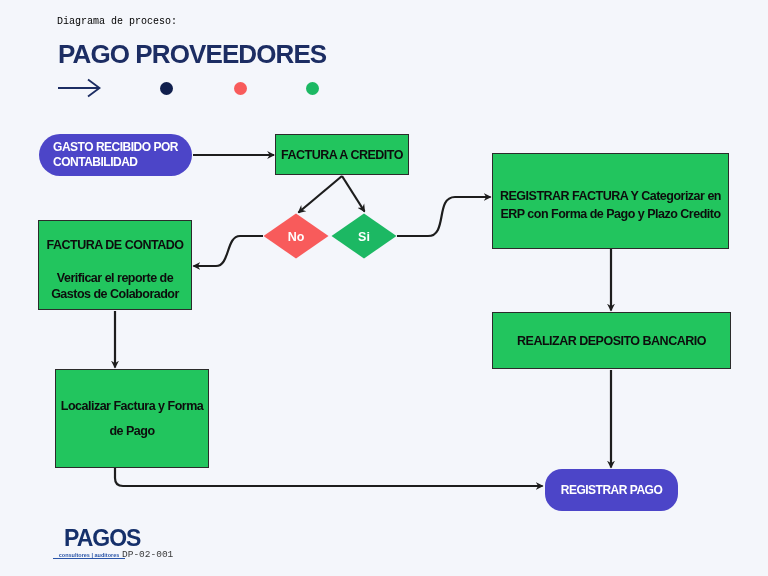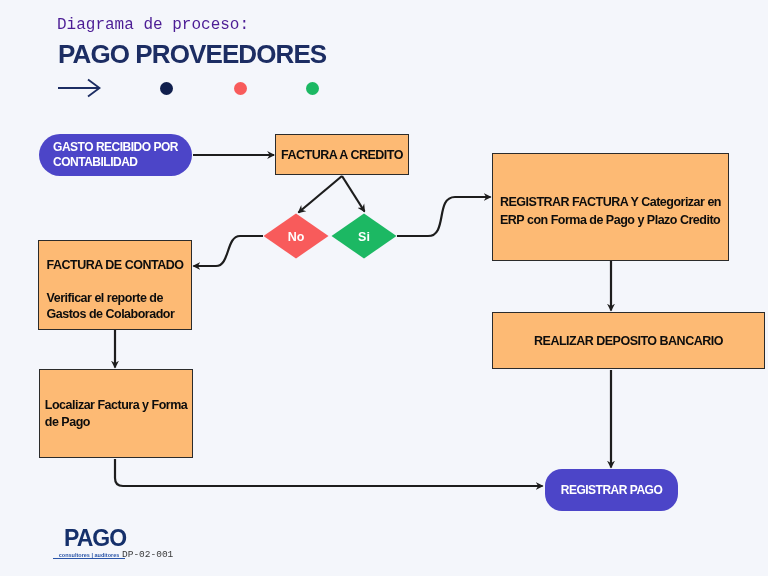--- a/index.html
+++ b/index.html
@@ -1,18 +1,18 @@
 <!DOCTYPE html>
 <html><head>
 <meta charset="utf-8">
 <style>
   html,body{margin:0;padding:0;}
   body{width:768px;height:576px;background:#f4f6fb;font-family:"Liberation Sans",sans-serif;position:relative;overflow:hidden;}
   .abs{position:absolute;}
-  .box{position:absolute;background:#fdba74;border:1px solid #2b2b2b;box-sizing:border-box;display:flex;align-items:center;justify-content:center;text-align:left;font-weight:bold;color:#0d0d0d;font-size:12.5px;letter-spacing:-0.5px;white-space:nowrap;}
+  .box{position:absolute;background:#22c55e;border:1px solid #2b2b2b;box-sizing:border-box;display:flex;align-items:center;justify-content:center;text-align:center;font-weight:bold;color:#0d0d0d;font-size:12.5px;letter-spacing:-0.5px;white-space:nowrap;}
   .pill{position:absolute;background:#4c45c8;display:flex;align-items:center;justify-content:center;text-align:left;font-weight:bold;color:#ffffff;font-size:12px;letter-spacing:-0.5px;white-space:nowrap;}
 </style>
 </head>
 <body>
 
 <svg class="abs" style="left:0;top:0;" width="768" height="576" viewBox="0 0 768 576">
   <defs>
     <marker id="ah" viewBox="0 0 10 10" refX="8.6" refY="5" markerWidth="8" markerHeight="9" orient="auto-start-reverse" markerUnits="userSpaceOnUse">
       <path d="M0 0 L10 5 L0 10 L3.2 5 Z" fill="#1d1d1d"></path>
     </marker>
@@ -36,45 +36,45 @@
     <line x1="115" y1="311" x2="115" y2="367.5" marker-end="url(#ah)"></line>
 
     <line x1="611" y1="242" x2="611" y2="310.5" marker-end="url(#ah)"></line>
 
     <line x1="611" y1="370" x2="611" y2="467.5" marker-end="url(#ah)"></line>
 
     <path d="M115 459 L115 478 Q115 486 123 486 L542.5 486" marker-end="url(#ah)"></path>
   </g>
 </svg>
 
-<div class="abs" style="left:57px;top:16px;font-family:'Liberation Mono',monospace;font-size:16px;color:#4c1d95;">Diagrama de proceso:</div>
+<div class="abs" style="left:57px;top:16px;font-family:'Liberation Mono',monospace;font-size:10px;color:#000000;">Diagrama de proceso:</div>
 <div class="abs" style="left:58px;top:39px;font-size:26px;font-weight:bold;color:#1c2d63;letter-spacing:-0.9px;">PAGO PROVEEDORES</div>
 <div class="abs" style="left:159.5px;top:81.5px;width:13px;height:13px;border-radius:50%;background:#101f4d;"></div>
 <div class="abs" style="left:233.5px;top:81.5px;width:13px;height:13px;border-radius:50%;background:#f85b5b;"></div>
 <div class="abs" style="left:305.5px;top:81.5px;width:13px;height:13px;border-radius:50%;background:#1cb863;"></div>
 
 <div class="pill" style="left:39px;top:134px;width:153px;height:42px;line-height:15.5px;border-radius:21px;">GASTO RECIBIDO POR<br>CONTABILIDAD</div>
 
 <div class="box" style="left:275px;top:134px;width:134px;height:41px;">FACTURA A CREDITO</div>
 
-<div class="box" style="left:38px;top:220px;width:154px;height:90px;line-height:16.5px;padding-top:9px;margin-top:20px;">FACTURA DE CONTADO<br><br>Verificar el reporte de<br>Gastos de Colaborador</div>
+<div class="box" style="left:38px;top:220px;width:154px;height:90px;line-height:16.5px;padding-top:9px;">FACTURA DE CONTADO<br><br>Verificar el reporte de<br>Gastos de Colaborador</div>
 
-<div class="box" style="left:39px;top:369px;width:154px;height:89px;line-height:17px;">Localizar Factura y Forma<br>de Pago</div>
+<div class="box" style="left:55px;top:369px;width:154px;height:99px;line-height:25px;">Localizar Factura y Forma<br>de Pago</div>
 
-<div class="box" style="left:492px;top:153px;width:237px;height:108px;line-height:17.7px;padding-top:9px;">REGISTRAR FACTURA Y Categorizar en<br>ERP con Forma de Pago y Plazo Credito</div>
+<div class="box" style="left:492px;top:153px;width:237px;height:96px;line-height:17.7px;padding-top:9px;">REGISTRAR FACTURA Y Categorizar en<br>ERP con Forma de Pago y Plazo Credito</div>
 
-<div class="box" style="left:492px;top:312px;width:273px;height:57px;">REALIZAR DEPOSITO BANCARIO</div>
+<div class="box" style="left:492px;top:312px;width:239px;height:57px;">REALIZAR DEPOSITO BANCARIO</div>
 
 <div class="pill" style="left:545px;top:469px;width:133px;height:42px;border-radius:17px;">REGISTRAR PAGO</div>
 
 <svg class="abs" style="left:255px;top:213px;" width="150" height="47" viewBox="0 0 150 47">
   <polygon points="41,0.5 73.5,23 41,45.5 8.5,23" fill="#f85b5b"></polygon>
   <polygon points="109,0.5 141.5,23 109,45.5 76.5,23" fill="#1cb863"></polygon>
   <text x="41" y="27.5" text-anchor="middle" font-family="Liberation Sans,sans-serif" font-weight="bold" font-size="12.5" fill="#ffffff">No</text>
   <text x="109" y="27.5" text-anchor="middle" font-family="Liberation Sans,sans-serif" font-weight="bold" font-size="12.5" fill="#ffffff">Si</text>
 </svg>
 
-<div class="abs" style="left:64px;top:525px;font-size:23px;font-weight:bold;color:#15306b;letter-spacing:-1px;">PAGO</div>
+<div class="abs" style="left:64px;top:525px;font-size:23px;font-weight:bold;color:#15306b;letter-spacing:-1px;">PAGOS</div>
 <svg class="abs" style="left:53px;top:550px;" width="80" height="12" viewBox="0 0 80 12">
   <text x="36" y="6.5" text-anchor="middle" font-family="Liberation Sans,sans-serif" font-weight="bold" font-size="5.5" fill="#2a55a8">consultores | auditores</text>
   <line x1="0" y1="8.5" x2="72" y2="8.5" stroke="#2a55a8" stroke-width="1"></line>
 </svg>
 <div class="abs" style="left:122px;top:549px;font-family:'Liberation Mono',monospace;font-size:9.5px;color:#3a3a3a;">DP-02-001</div>
 
 </body></html>

